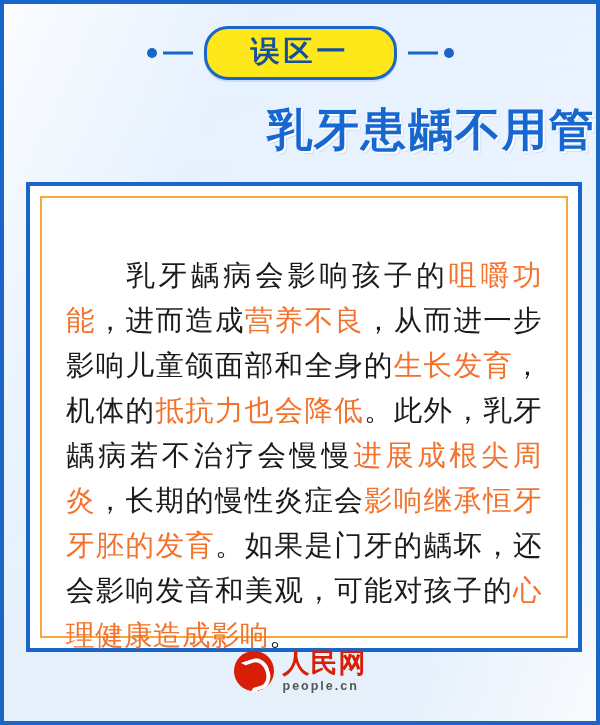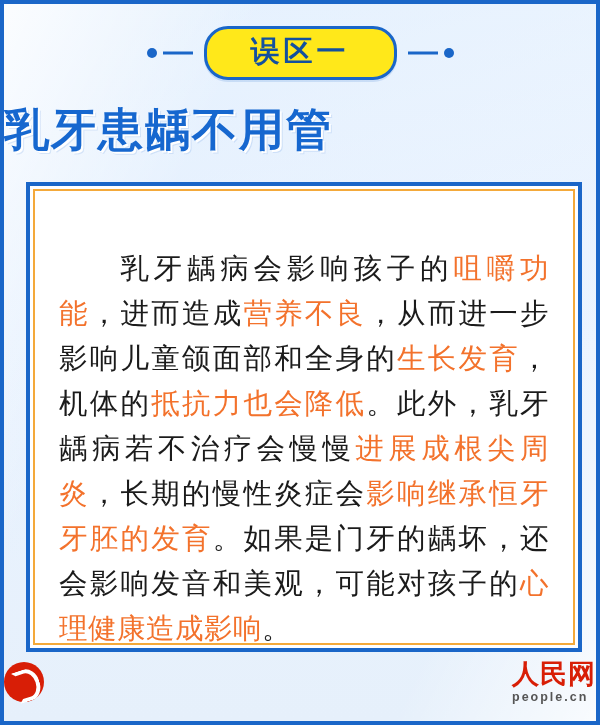--- a/index.html
+++ b/index.html
@@ -80,39 +80,39 @@
   }
   .badge-dot.left { left: -60px; }
   .badge-dot.right { right: -60px; }
 
   
   .headline {
     position: absolute;
     top: 96px;
     left: 0;
     right: 0;
-    text-align: left;
+    text-align: right;
     font-size: 45px;
     font-weight: bold;
     color: #1667cf;
     letter-spacing: 2px;
     text-shadow: 2px 2px 0 #ffffff, 3px 3px 0 rgba(22,103,207,0.13);
   }
 
   
   .card-outer {
     position: absolute;
     top: 178px;
     left: 22px;
     width: 556px;
     height: 470px;
     box-sizing: border-box;
     border: 4px solid #1a66c8;
     background: #ffffff;
-    padding: 3px;
+    padding: 10px;
   }
   .card-inner {
     width: 100%;
     height: 100%;
     box-sizing: border-box;
     border: 2px solid #f4a93a;
     background: #ffffff;
     padding: 26px 24px 20px 24px;
   }
   .body-text {
@@ -124,24 +124,24 @@
     letter-spacing: 0.5px;
   }
   .body-text .indent { display: inline-block; width: 2em; }
   .hl { color: #f3722c; }
 
   
   .footer {
     position: absolute;
     left: 0;
     right: 0;
-    bottom: 18px;
+    bottom: 29px;
     display: flex;
     align-items: center;
-    justify-content: space-between;
+    justify-content: center;
     gap: 9px;
   }
   .logo-mark {
     position: relative;
     width: 40px;
     height: 40px;
     border-radius: 50%;
     background: #d81e06;
     flex: 0 0 auto;
   }

